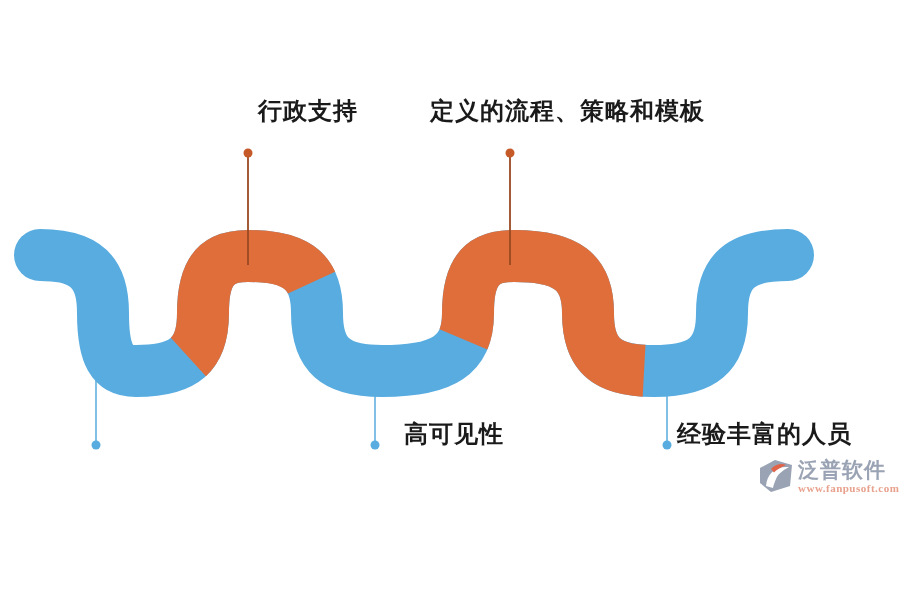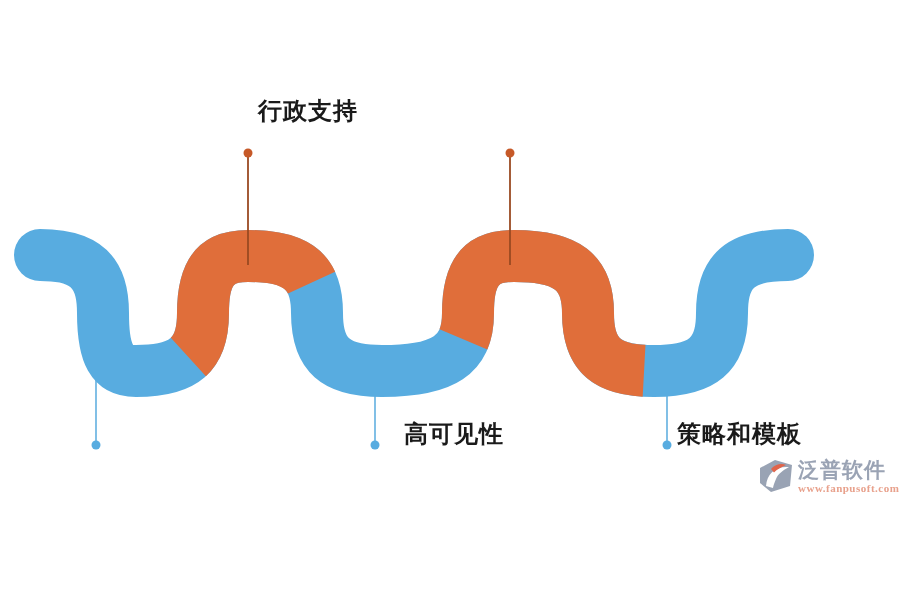--- a/index.html
+++ b/index.html
@@ -100,22 +100,23 @@
     <g>
       <circle cx="248" cy="153" r="4.5" fill="var(--top-marker-dot,#c65928)"></circle>
       <circle cx="510" cy="153" r="4.5" fill="var(--top-marker-dot,#c65928)"></circle>
       <circle cx="96" cy="445" r="4.5" fill="var(--bottom-marker-dot,#58ace0)"></circle>
       <circle cx="375" cy="445" r="4.5" fill="var(--bottom-marker-dot,#58ace0)"></circle>
       <circle cx="667" cy="445" r="4.5" fill="var(--bottom-marker-dot,#58ace0)"></circle>
     </g>
   </svg>
 
   <div class="label label-top-1">行政支持</div>
+  <div class="label label-top-2">定义的流程、策略和模板</div>
   <div class="label label-bottom-2">高可见性</div>
-  <div class="label label-bottom-3">策略和模板</div>
+  <div class="label label-bottom-3">经验丰富的人员</div>
 
   <div id="watermark">
     <svg id="brand-icon" width="38" height="36" viewBox="0 0 38 36">
       <path d="M2 10 L17 2 L34 7 L32 28 L13 34 L2 25 Z" fill="var(--brand-icon,#99a3b4)"></path>
       <path d="M8 28 C9 16 17 8 31 9 C24 13 20 16 18 21 C16.5 24.5 15.5 27 15 30 Z" fill="#ffffff"></path>
       <path d="M13 11 C17 6 24 5 28 7 C23 9.5 19 11 16 14.5 Z" fill="var(--brand-icon-accent,#e0644a)"></path>
     </svg>
     <div id="brand-texts">
       <div id="brand-name">泛普软件</div>
       <div id="brand-url">www.fanpusoft.com</div>

